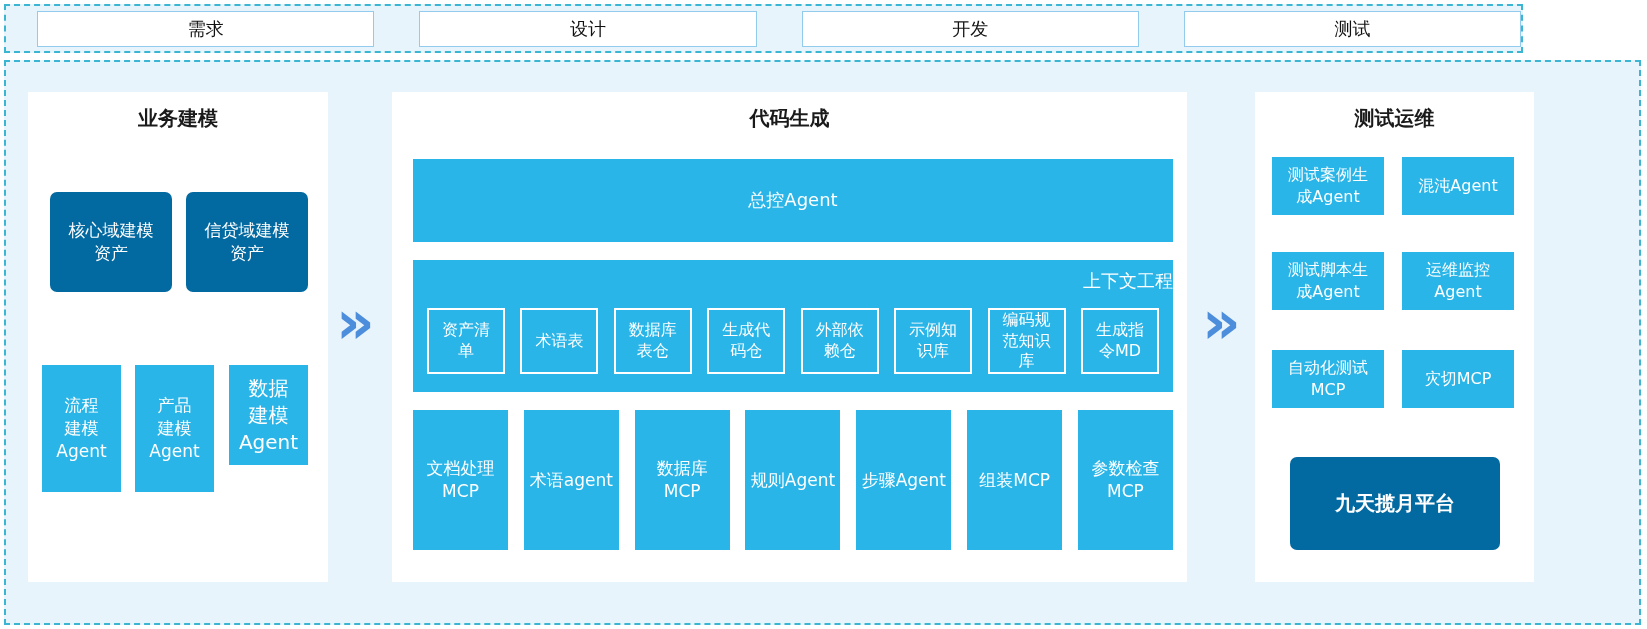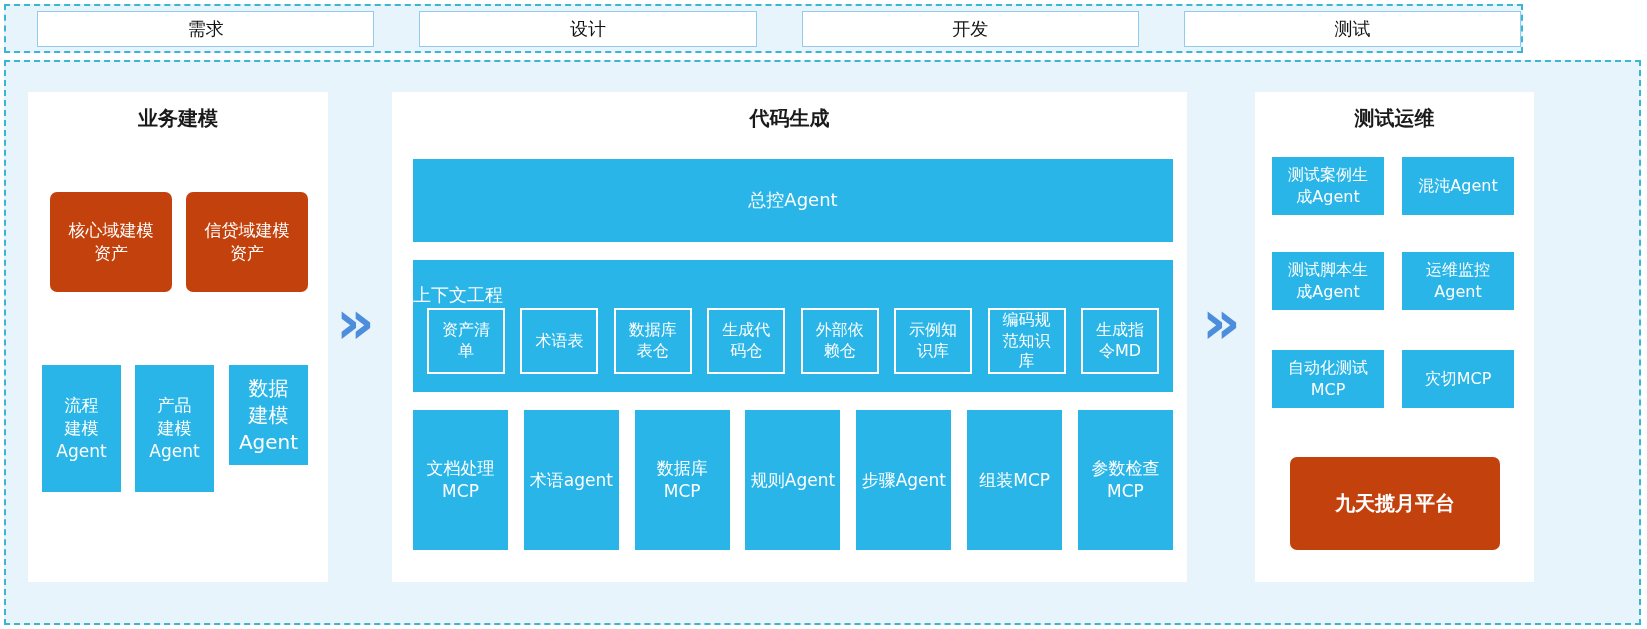--- a/index.html
+++ b/index.html
@@ -67,44 +67,44 @@
   .box {
     position: absolute;
     display: flex;
     align-items: center;
     justify-content: center;
     text-align: center;
     white-space: pre-line;
     line-height: 1.35;
   }
   .cyan { background: #29b5e8; color: #ffffff; }
-  .navy { background: #c2410c; color: #ffffff; border-radius: 7px; }
+  .navy { background: #0369a1; color: #ffffff; border-radius: 7px; }
 
   
   .asset-1 { left: 22px;  top: 100px; width: 122px; height: 100px; font-size: 17px; }
   .asset-2 { left: 158px; top: 100px; width: 122px; height: 100px; font-size: 17px; }
   .lagent-1 { left: 14px;  top: 273px; width: 79px; height: 127px; font-size: 17px; }
   .lagent-2 { left: 107px; top: 273px; width: 79px; height: 127px; font-size: 17px; }
   .lagent-3 { left: 201px; top: 273px; width: 79px; height: 100px; font-size: 20px; }
 
   
   .master-bar {
     left: 21px; top: 67px; width: 760px; height: 83px;
     font-size: 18px;
   }
   .ctx-group {
     position: absolute;
     left: 21px; top: 168px; width: 760px; height: 132px;
     background: #29b5e8;
   }
   .ctx-title {
-    text-align: left;
+    text-align: right;
     color: #ffffff;
     font-size: 18px;
-    padding-top: 23px;
+    padding-top: 9px;
   }
   .ctx-row {
     position: absolute;
     left: 14px; top: 48px; width: 732px;
     display: flex;
     justify-content: space-between;
   }
   .ctx-item {
     width: 78px; height: 66px;
     border: 2px solid #ffffff;

